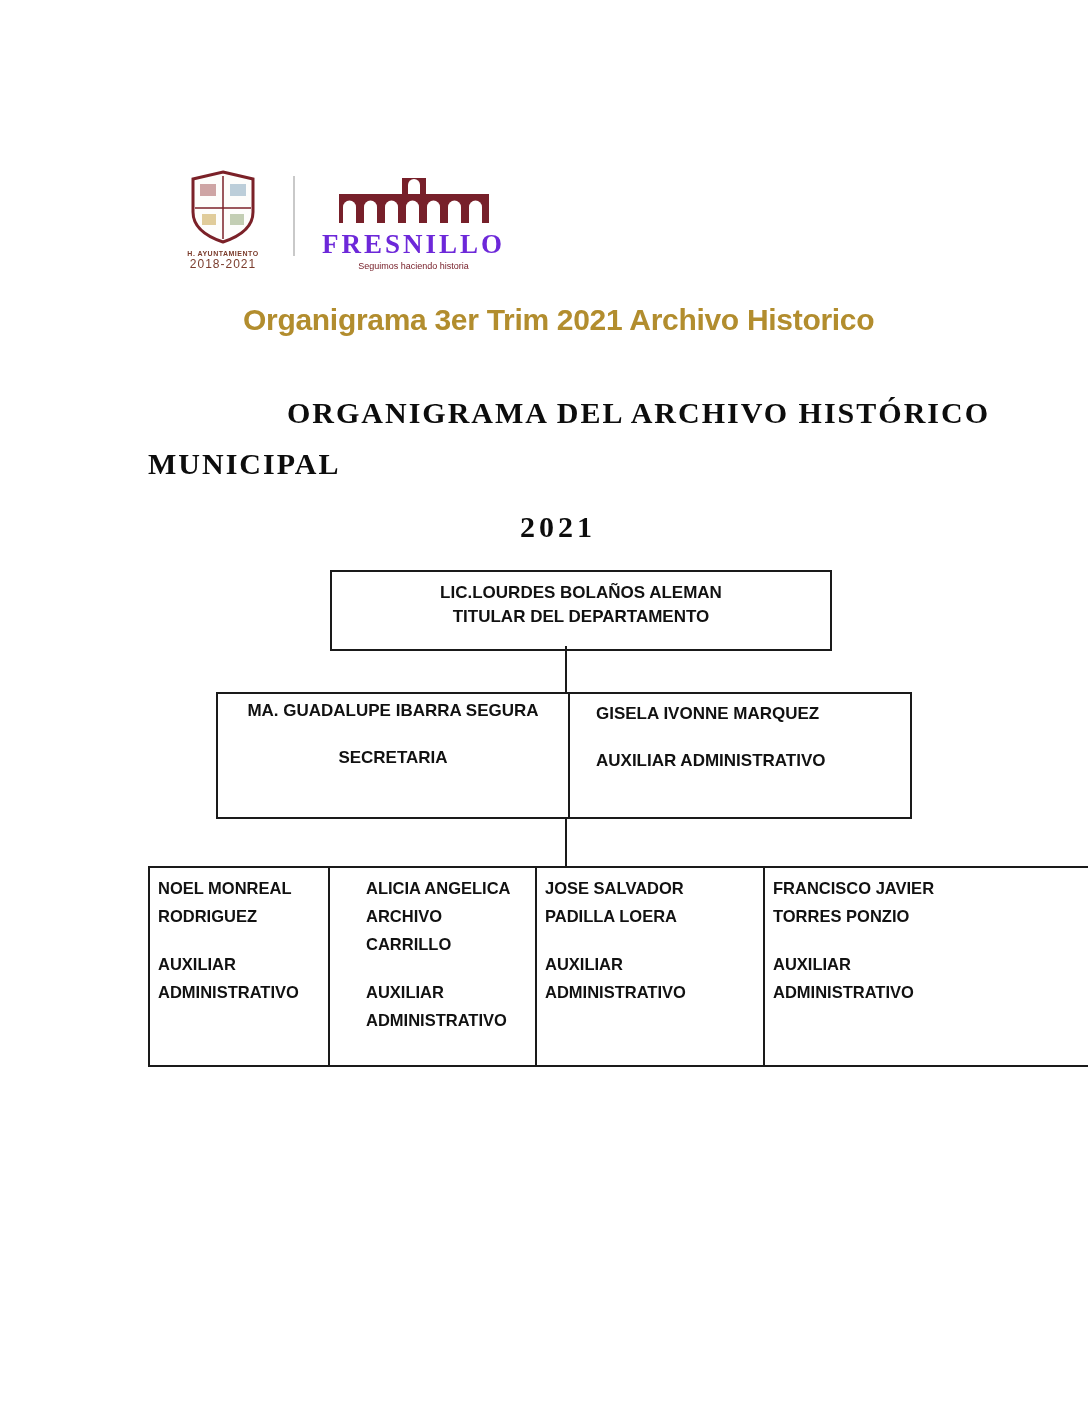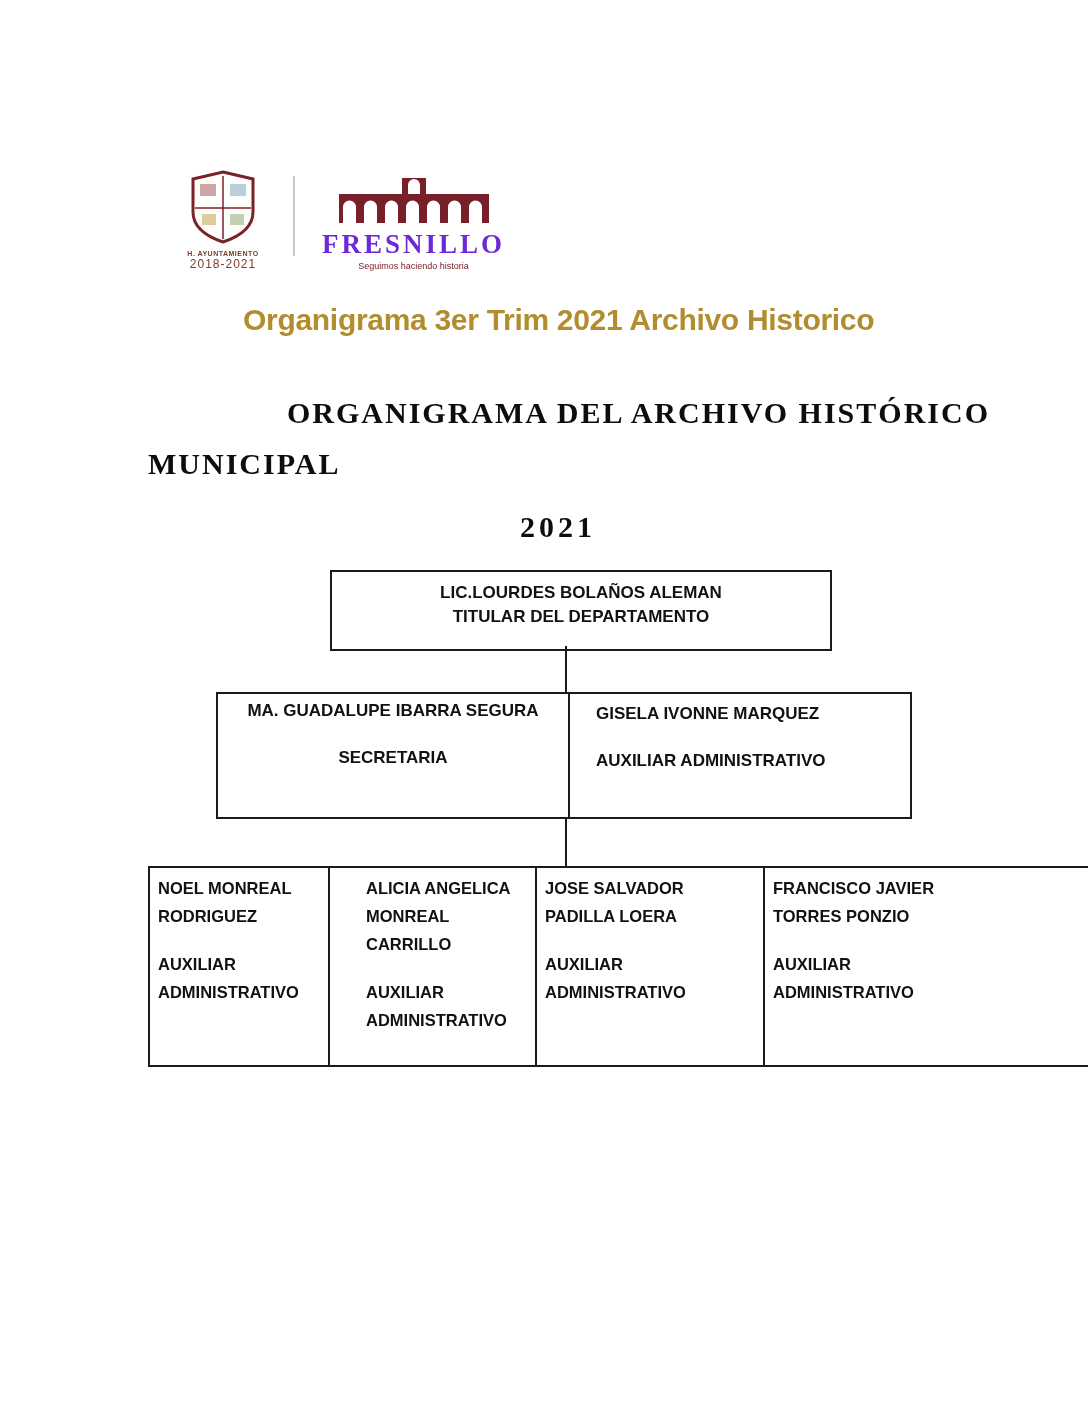--- a/index.html
+++ b/index.html
@@ -133,21 +133,21 @@
   <div class="abs box bottom-row">
     <div class="b-cell sep c1">
       <div>NOEL MONREAL</div>
       <div>RODRIGUEZ</div>
       <div class="spacer"></div>
       <div>AUXILIAR</div>
       <div>ADMINISTRATIVO</div>
     </div>
     <div class="b-cell sep c2">
       <div>ALICIA ANGELICA</div>
-      <div>MONREAL CARRILLO</div>
+      <div>ARCHIVO CARRILLO</div>
       <div class="spacer"></div>
       <div>AUXILIAR</div>
       <div>ADMINISTRATIVO</div>
     </div>
     <div class="b-cell sep c3">
       <div>JOSE SALVADOR</div>
       <div>PADILLA LOERA</div>
       <div class="spacer"></div>
       <div>AUXILIAR</div>
       <div>ADMINISTRATIVO</div>

